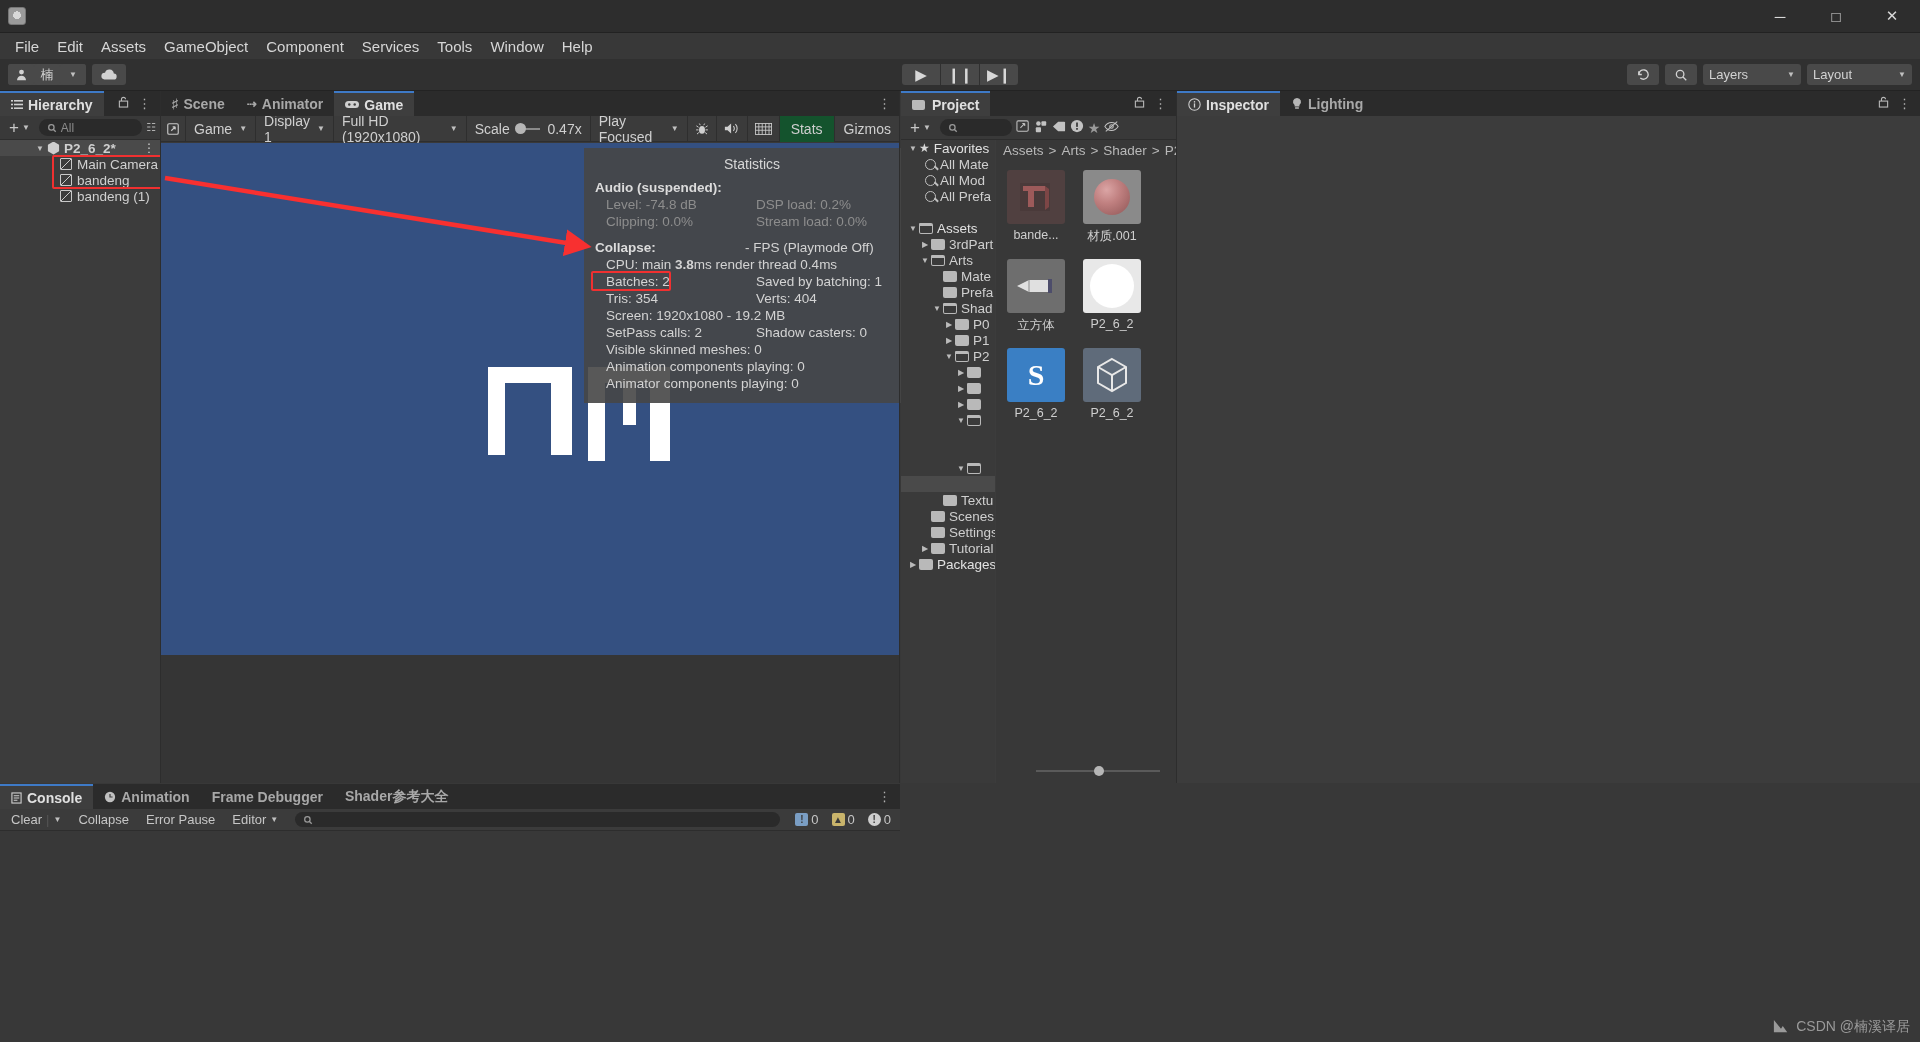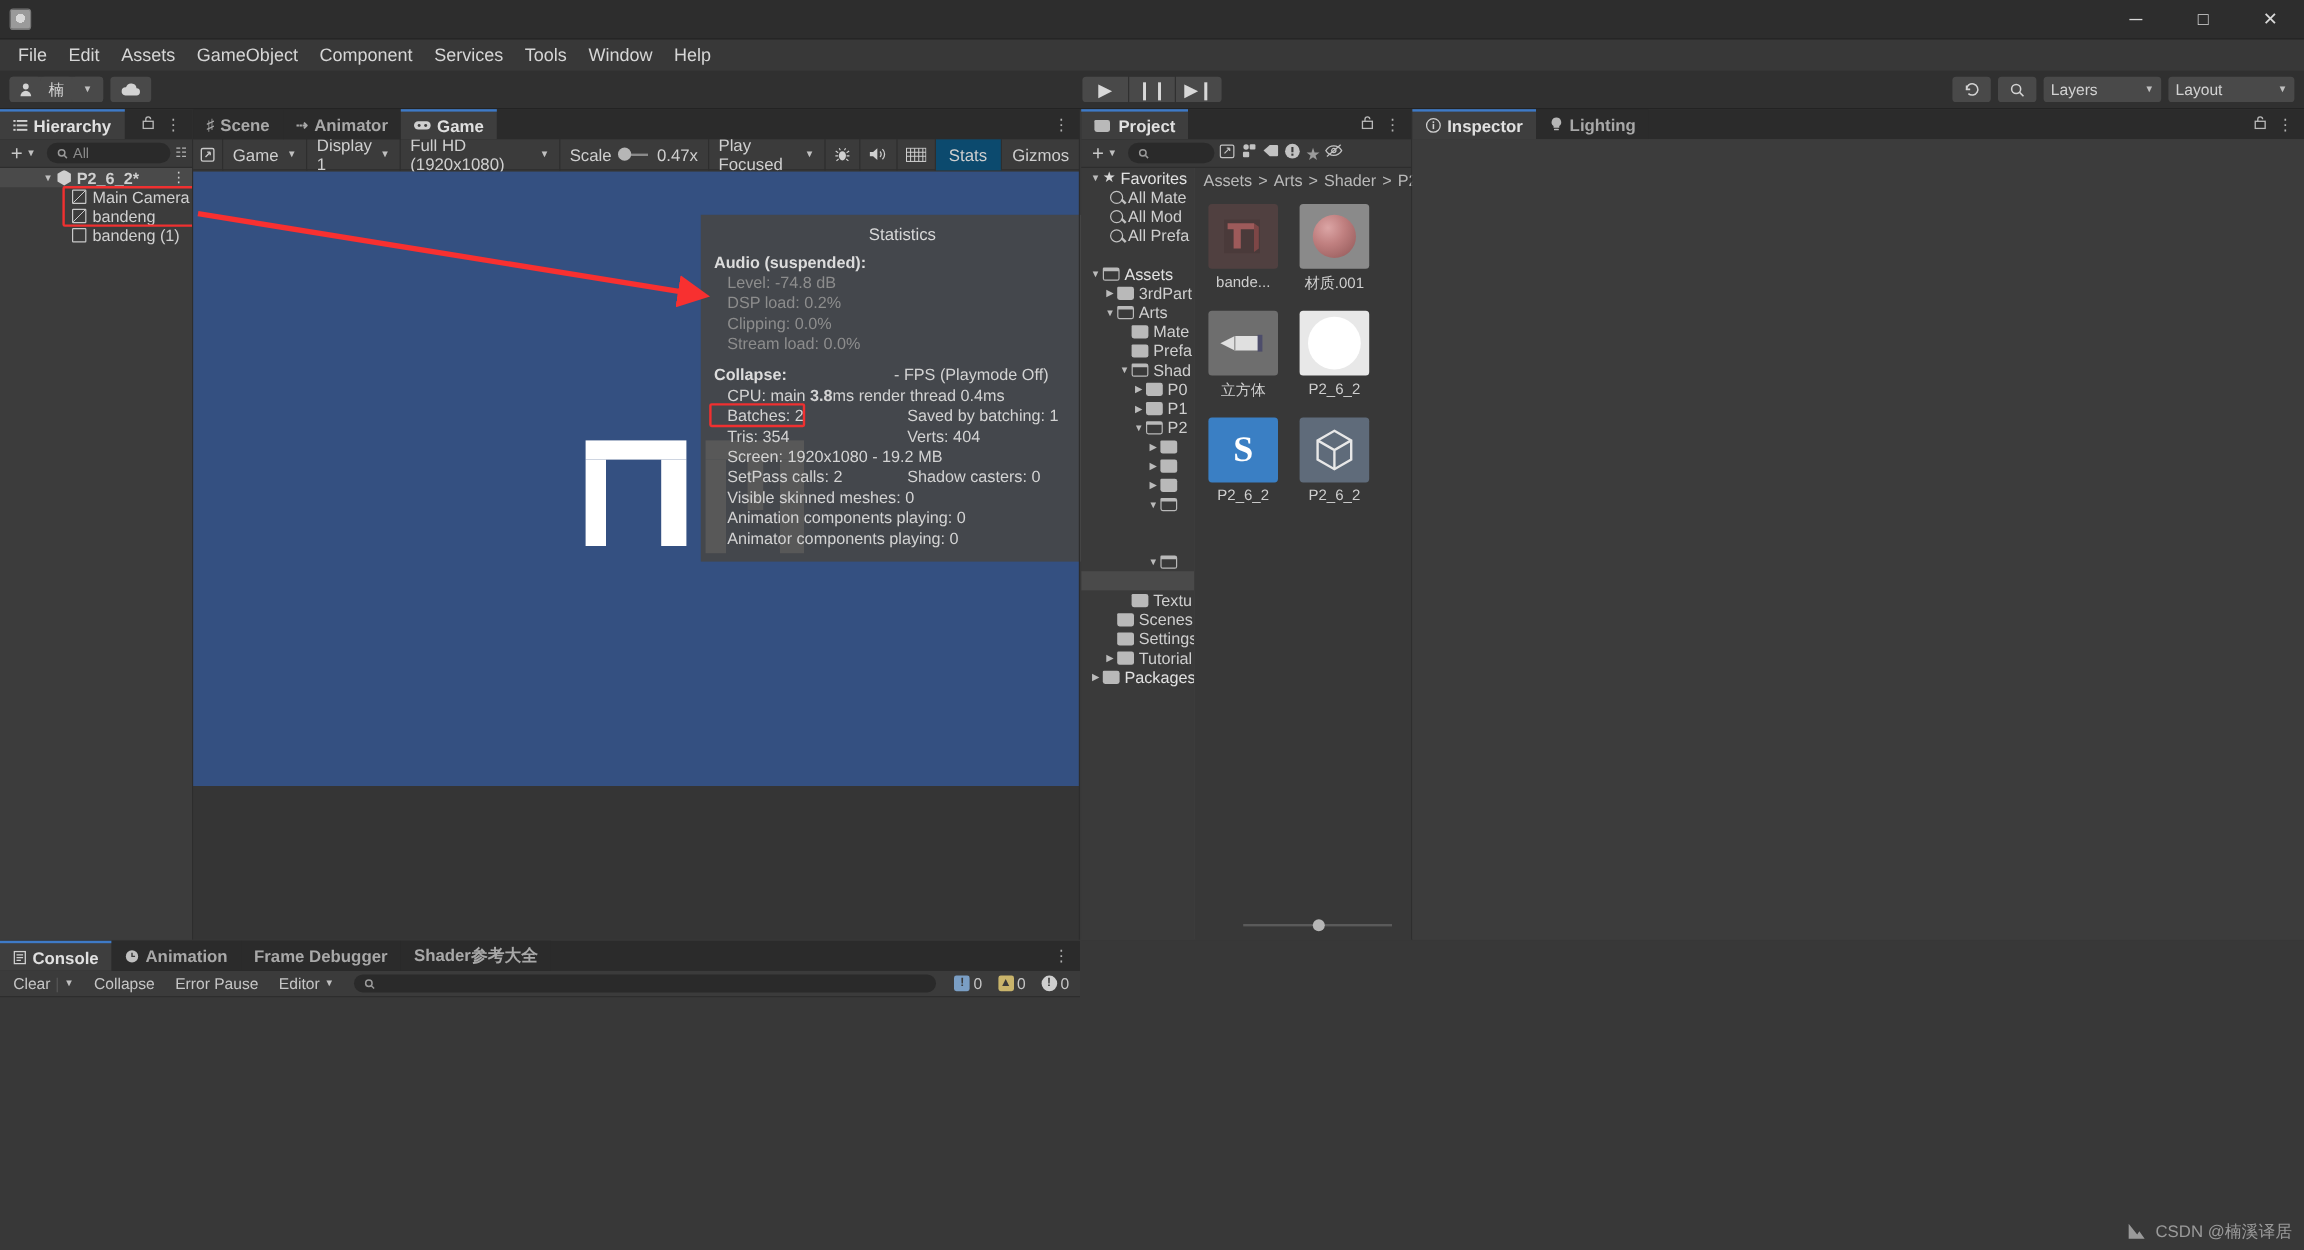--- a/index.html
+++ b/index.html
@@ -104,39 +104,39 @@
     background: #cfcfcf;
     clip-path: polygon(50% 0%, 93% 25%, 93% 75%, 50% 100%, 7% 75%, 7% 25%);
   }
 
   .hl-box { position: absolute; border: 2px solid #f03030; border-radius: 2px; pointer-events: none; }
 
   
   #gamepanel { left: 161px; top: 0; right: 1020px; bottom: 259px; background: #393939; }
   .game-toolbar { height: 26px; background: #3b3b3b; display: flex; align-items: center; gap: 0; border-bottom: 1px solid #2e2e2e; }
   .gt-cell { height: 26px; display: flex; align-items: center; gap: 7px; padding: 0 8px; font-size: 14px; color: #cfcfcf; border-right: 1px solid #2e2e2e; }
-  .gt-cell.active { background: #0c4a6e; }
+  .gt-cell.active { background: #14532d; }
   .caret { font-size: 8px; color: #c0c0c0; }
   .slider-track { width: 42px; height: 2px; background: #8a8a8a; position: relative; }
   .slider-knob { width: 11px; height: 11px; border-radius: 50%; background: #b6b6b6; position: absolute; left: -2px; top: -4.5px; }
 
   .game-view { position: absolute; top: 52px; left: 0; right: 0; bottom: 0; background: #353535; }
   .game-render { position: absolute; left: 0; top: 0; width: 100%; height: 512px; background: #345081; }
 
   
   .shape { position: absolute; background: #ffffff; }
 
   .stats-panel {
     position: absolute; width: 336px; background: #464646e6;
     left: 423px; top: 5px; padding: 8px 11px 11px 11px; font-size: 13.5px;
-    color: #d3d3d3; line-height: 17px; margin-top: 31px;
+    color: #d3d3d3; line-height: 17px;
   }
   .stats-title { text-align: center; color: #d7d7d7; font-size: 14px; margin-bottom: 6px; }
   .stats-head { font-weight: bold; color: #dcdcdc; }
-  .stats-dim { color: #8d8d8d; flex-direction: column; }
+  .stats-dim { color: #8d8d8d; }
   .stats-row { display: flex; }
   .stats-row > span:first-child { width: 150px; }
   .indent { padding-left: 11px; }
 
   .arrow-annot { position: absolute; pointer-events: none; }
 
   
   #project { left: 901px; top: 0; width: 275px; bottom: 259px; background: #3c3c3c; }
   .p-tree { position: absolute; top: 49px; left: 0; width: 94px; bottom: 0; background: #3a3a3a; overflow: hidden; }
   .p-row { height: 16px; display: flex; align-items: center; font-size: 13.5px; color: #cfcfcf; white-space: nowrap; }

